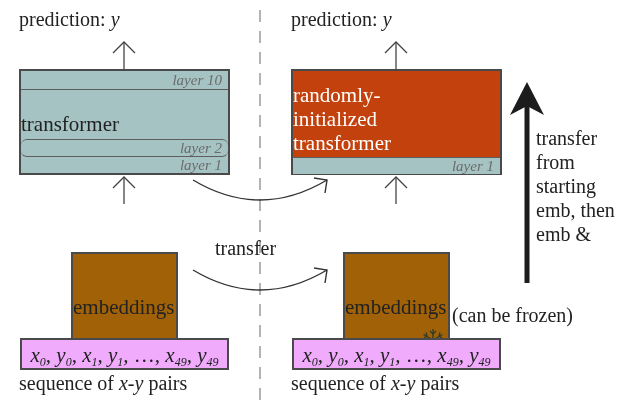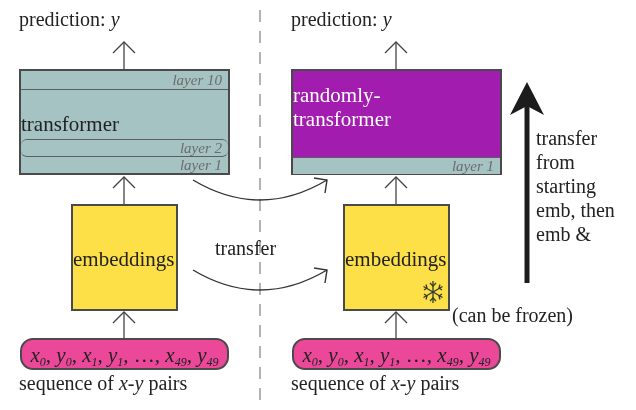--- a/index.html
+++ b/index.html
@@ -4,23 +4,23 @@
 <style>
   html, body { margin: 0; padding: 0; background: #ffffff; }
   body { width: 636px; height: 410px; position: relative; overflow: hidden;
          font-family: "Liberation Serif", "DejaVu Serif", serif; color: #222; }
   .abs { position: absolute; }
   .txt { font-size: 20px; line-height: 22px; white-space: nowrap; }
   .center { text-align: left; }
   .ital { font-style: italic; }
   .box { position: absolute; box-sizing: border-box; border: 2px solid #4a4a4a; }
   .teal { background: #a6c3c3; }
-  .blue { background: #a21caf; }
-  .green { background: #fde047; }
-  .gray { background: #ec4899; border-radius: 13px; }
+  .blue { background: #c2410c; }
+  .green { background: #a16207; margin-top: 48px; }
+  .gray { background: #f0abfc; }
   .strip { position: absolute; left: 0; right: 0; box-sizing: border-box; }
   .layer-label { position: absolute; right: 6px; font-style: italic; font-size: 15px;
                  color: #6b6b6b; line-height: 16px; }
   .seq { font-style: italic; font-size: 21px; line-height: 30px; color: #222; text-align: center; width: 100%; }
   .seq sub { font-size: 12px; vertical-align: -4px; }
   svg.overlay { position: absolute; left: 0; top: 0; }
 </style>
 </head>
 <body>
 
@@ -115,20 +115,21 @@
 <div class="abs txt center" style="left:215px; top:237px; width:90px;">transfer</div>
 
 <div class="abs txt center" style="left:291px; top:8px; width:211px;">
   <span>prediction:</span>
   <span class="ital">y</span>
 </div>
 
 <div class="box blue" style="left:291px; top:69px; width:211px; height:106px;">
   <div class="abs center" style="left:0; right:0; top:12px; color:#ffffff; font-size:21px; line-height:24px;">
     <div>randomly-</div>
+    <div>initialized</div>
     <div>transformer</div>
   </div>
   <div class="strip teal" style="top:86px; height:17px; border-top:1.5px solid #5e5e5e;">
     <span class="layer-label" style="top:0px;">layer 1</span>
   </div>
 </div>
 
 <div class="box green" style="left:343px; top:204px; width:107px; height:107px;">
   <div class="abs txt center" style="left:0; right:0; top:42px; font-size:21px;">embeddings</div>
   <svg class="abs" style="left:76px; top:74px;" width="24" height="24" viewBox="0 0 24 24">

